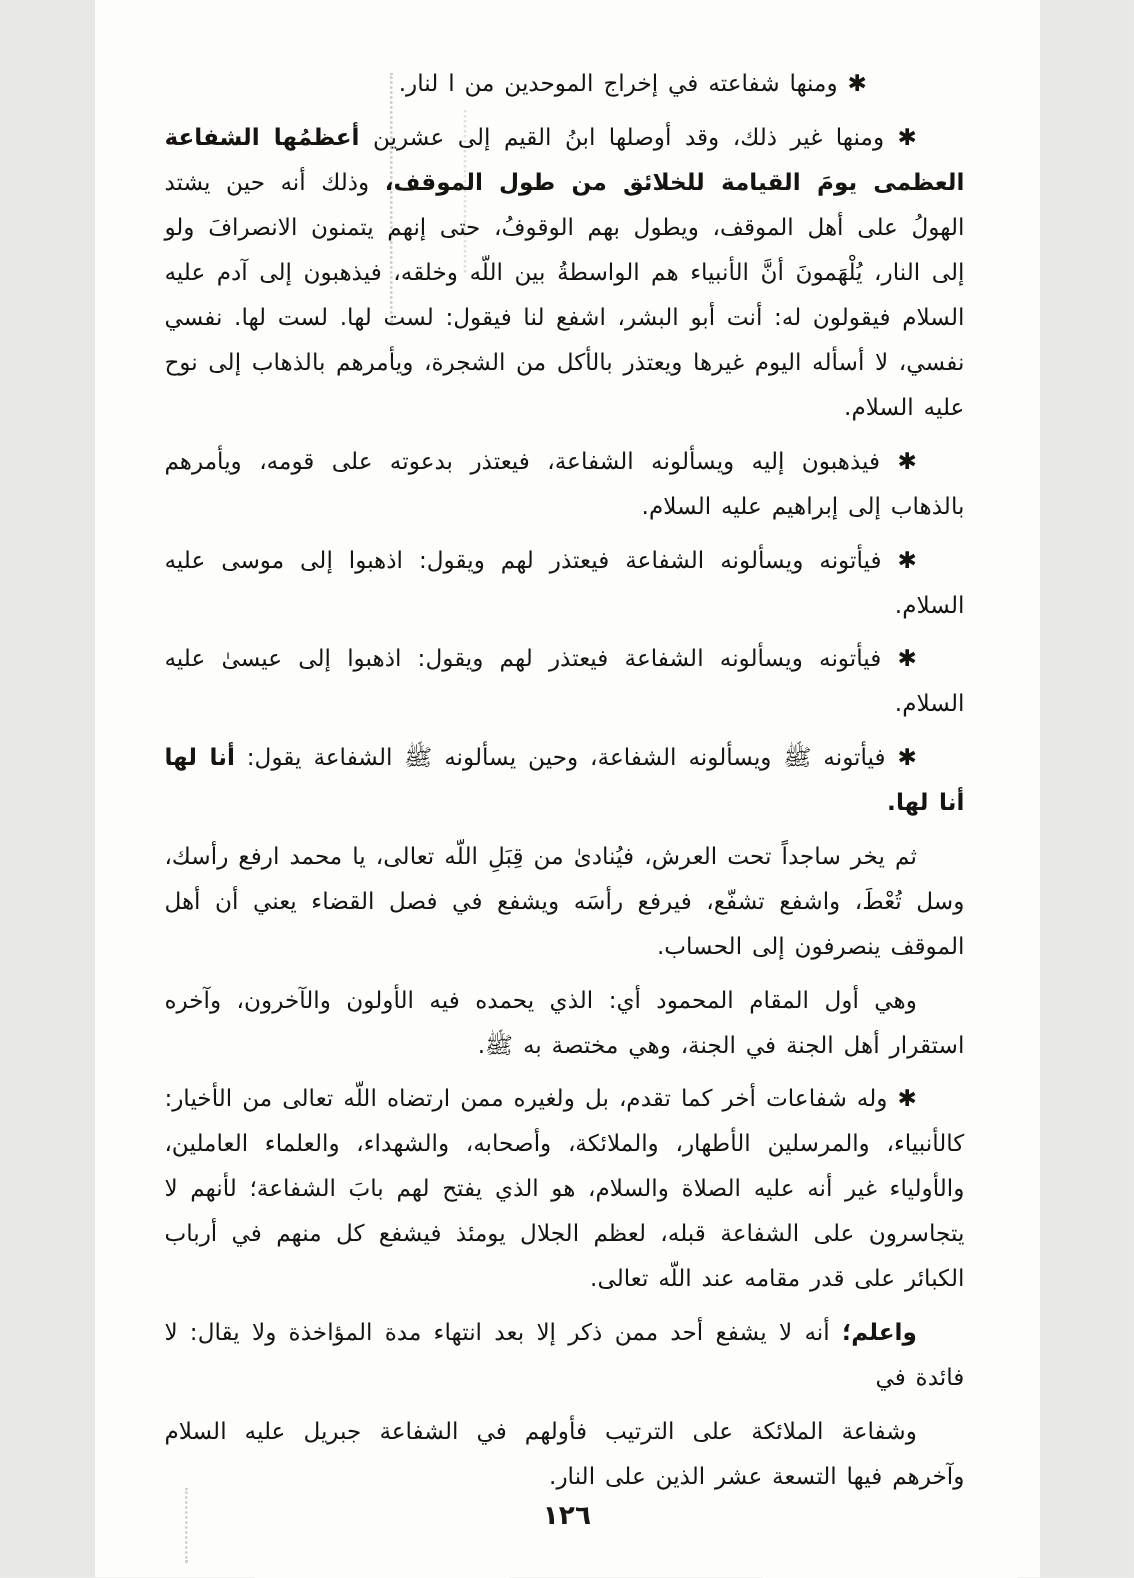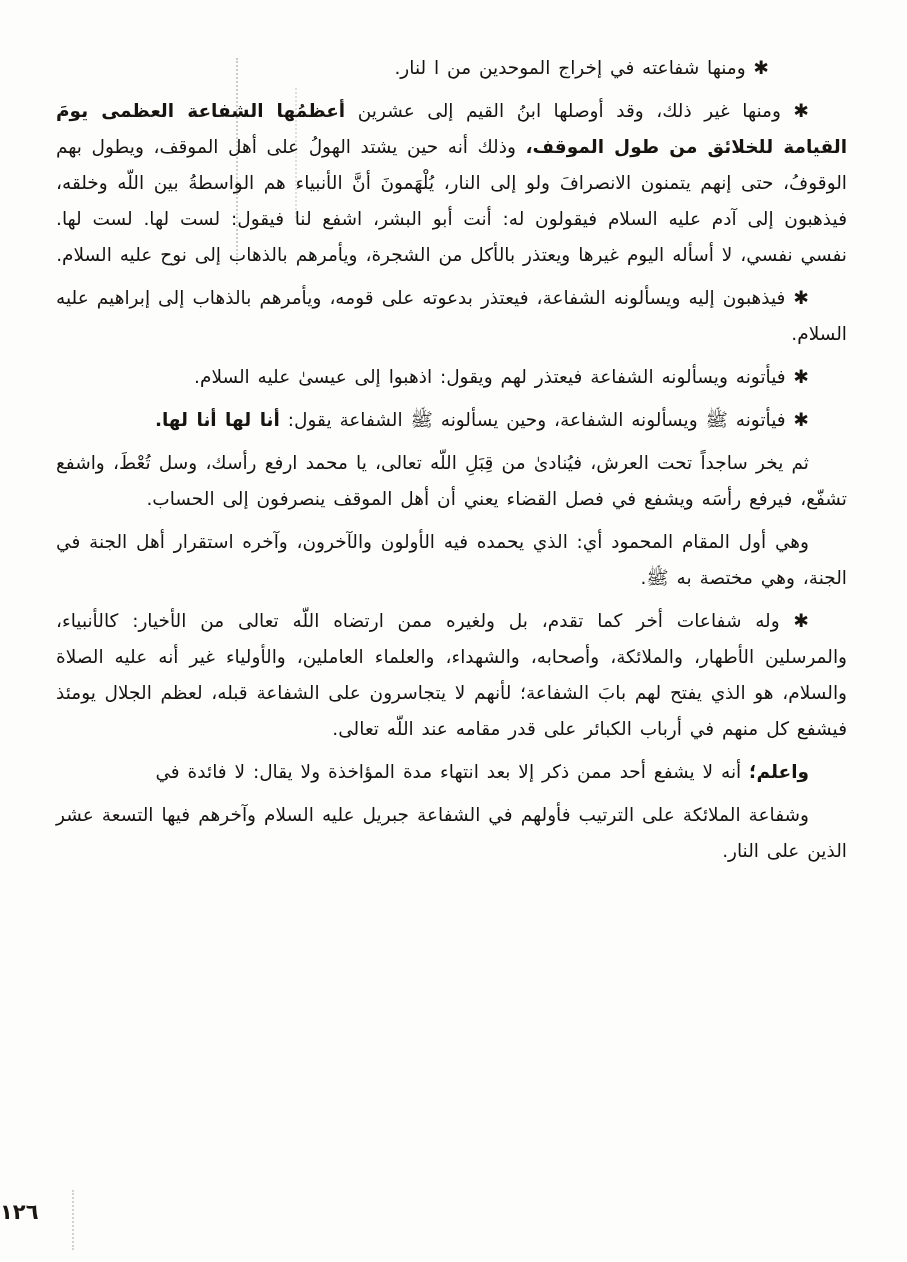--- a/index.html
+++ b/index.html
@@ -2,21 +2,21 @@
 <html lang="ar" dir="rtl"><head>
 <meta charset="utf-8">
 <style>
   html, body {
     margin: 0;
     padding: 0;
     background: #e8e8e6;
   }
   .page {
     position: relative;
-    width: 907px;
+    width: 756px;
     height: 1262px;
     margin: 0 auto;
     background: #fdfdfb;
     overflow: hidden;
     font-family: "DejaVu Sans", sans-serif;
     color: #17130f;
     box-sizing: border-box;
   }
   .text-block {
     position: absolute;
@@ -35,21 +35,21 @@
     text-indent: 38px;
     text-rendering: optimizeLegibility;
   }
   .para.indent-lg { text-indent: 78px; }
   .bold { font-weight: bold; }
   .page-number {
     position: absolute;
     bottom: 38px;
     left: 0;
     right: 0;
-    text-align: left;
+    text-align: center;
     font-size: 21px;
     font-weight: bold;
     direction: rtl;
     color: #1a1612;
   }
   
   .scan-artifact-1 {
     position: absolute;
     left: 236px;
     top: 58px;
@@ -79,20 +79,21 @@
 
 <div class="page">
   <div class="scan-artifact-1"></div>
   <div class="scan-artifact-2"></div>
   <div class="scan-artifact-3"></div>
 
   <div class="text-block">
       <p class="para indent-lg"><span>✱ ومنها شفاعته في إخراج الموحدين من ا لنار.</span></p>
       <p class="para"><span>✱ ومنها غير ذلك، وقد أوصلها ابنُ القيم إلى عشرين </span><span class="bold">أعظمُها الشفاعة العظمى يومَ القيامة للخلائق من طول الموقف،</span><span> وذلك أنه حين يشتد الهولُ على أهل الموقف، ويطول بهم الوقوفُ، حتى إنهم يتمنون الانصرافَ ولو إلى النار، يُلْهَمونَ أنَّ الأنبياء هم الواسطةُ بين اللّه وخلقه، فيذهبون إلى آدم عليه السلام فيقولون له: أنت أبو البشر، اشفع لنا فيقول: لست لها. لست لها. نفسي نفسي، لا أسأله اليوم غيرها ويعتذر بالأكل من الشجرة، ويأمرهم بالذهاب إلى نوح عليه السلام.</span></p>
       <p class="para"><span>✱ فيذهبون إليه ويسألونه الشفاعة، فيعتذر بدعوته على قومه، ويأمرهم بالذهاب إلى إبراهيم عليه السلام.</span></p>
+      <p class="para"><span>✱ فيأتونه ويسألونه الشفاعة فيعتذر لهم ويقول: اذهبوا إلى موسى عليه السلام.</span></p>
       <p class="para"><span>✱ فيأتونه ويسألونه الشفاعة فيعتذر لهم ويقول: اذهبوا إلى عيسىٰ عليه السلام.</span></p>
       <p class="para"><span>✱ فيأتونه ﷺ ويسألونه الشفاعة، وحين يسألونه ﷺ الشفاعة يقول: </span><span class="bold">أنا لها أنا لها.</span></p>
       <p class="para"><span>ثم يخر ساجداً تحت العرش، فيُنادىٰ من قِبَلِ اللّه تعالى، يا محمد ارفع رأسك، وسل تُعْطَ، واشفع تشفّع، فيرفع رأسَه ويشفع في فصل القضاء يعني أن أهل الموقف ينصرفون إلى الحساب.</span></p>
       <p class="para"><span>وهي أول المقام المحمود أي: الذي يحمده فيه الأولون والآخرون، وآخره استقرار أهل الجنة في الجنة، وهي مختصة به ﷺ.</span></p>
       <p class="para"><span>✱ وله شفاعات أخر كما تقدم، بل ولغيره ممن ارتضاه اللّه تعالى من الأخيار: كالأنبياء، والمرسلين الأطهار، والملائكة، وأصحابه، والشهداء، والعلماء العاملين، والأولياء غير أنه عليه الصلاة والسلام، هو الذي يفتح لهم بابَ الشفاعة؛ لأنهم لا يتجاسرون على الشفاعة قبله، لعظم الجلال يومئذ فيشفع كل منهم في أرباب الكبائر على قدر مقامه عند اللّه تعالى.</span></p>
       <p class="para"><span class="bold">واعلم؛</span><span> أنه لا يشفع أحد ممن ذكر إلا بعد انتهاء مدة المؤاخذة ولا يقال: لا فائدة في</span></p>
       <p class="para"><span>وشفاعة الملائكة على الترتيب فأولهم في الشفاعة جبريل عليه السلام وآخرهم فيها التسعة عشر الذين على النار.</span></p>
     </div>
 
   <div class="page-number">١٢٦</div>

